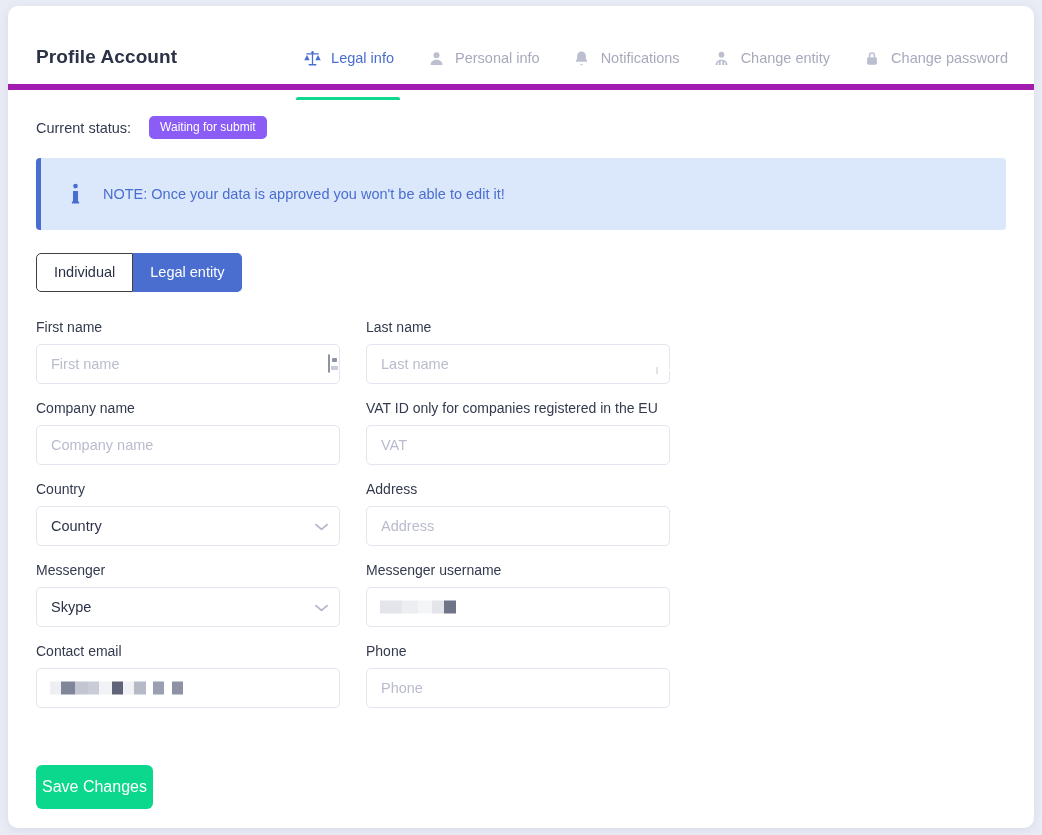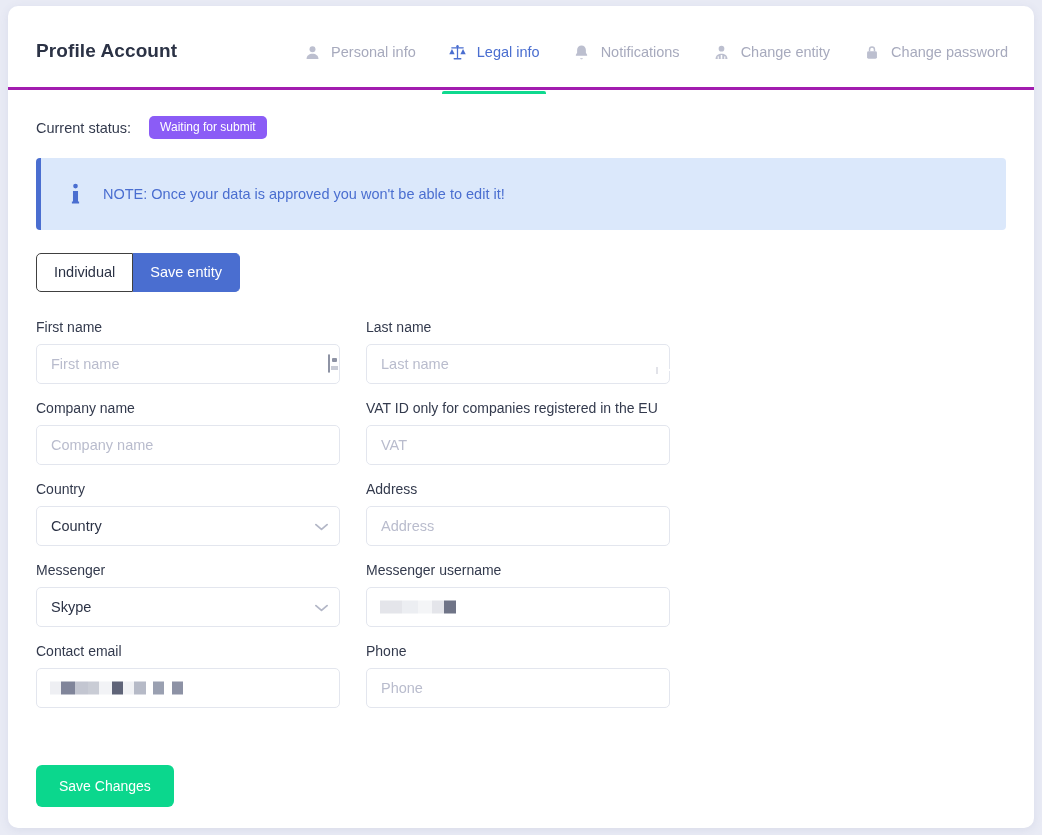--- a/index.html
+++ b/index.html
@@ -27,24 +27,24 @@
     background: #ffffff;
     border-radius: 10px;
     box-shadow: 0 2px 10px rgba(80, 90, 140, 0.10);
     overflow: hidden;
   }
 
   
   .header {
     position: relative;
     height: 84px;
-    border-bottom: 3px solid #a21caf;
+    border-bottom: 6px solid #a21caf;
     display: flex;
     align-items: flex-start;
-    padding: 4px 22px 0 28px;
+    padding: 10px 22px 0 28px;
   }
   .page-title {
     font-size: 19px;
     font-weight: 700;
     color: #2b3245;
     margin-top: 30px;
     letter-spacing: .1px;
     white-space: nowrap;
   }
   .tabs {
@@ -263,62 +263,62 @@
   .redacted span { display: block; height: 13px; }
 
   
   .save-wrap { padding: 41px 28px 0 28px; }
   .btn-save {
     background: #0bd78d;
     color: #ffffff;
     border: none;
     border-radius: 6px;
     font-family: "Liberation Sans", sans-serif;
-    font-size: 14px;
-    padding: 13px 23px;
+    font-size: 16px;
+    padding: 13px 6px;
     cursor: pointer;
   }
 </style>
 </head>
 <body>
 
 <div class="card">
 
   <div class="header">
     <div class="page-title">Profile Account</div>
 
     <div class="tabs">
-
-      <div class="tab">
-        <span class="ico">
-          <svg width="17" height="17" viewBox="0 0 24 24" fill="#bcbfcf">
-            <circle cx="12" cy="7.4" r="4.2"></circle>
-            <path d="M3.6 21c0-4.4 3.8-7.2 8.4-7.2s8.4 2.8 8.4 7.2z"></path>
-          </svg>
-        </span>
-        <span class="tab-label">Personal info</span>
-      </div>
 
       <div class="tab active">
         <span class="ico">
           <svg width="19" height="19" viewBox="0 0 24 24" fill="#4a6ed0">
             <rect x="11.2" y="4" width="1.6" height="16" rx="0.6"></rect>
             <rect x="7" y="19" width="10" height="1.7" rx="0.8"></rect>
             <rect x="4" y="5.3" width="16" height="1.5" rx="0.7"></rect>
             <circle cx="12" cy="4" r="1.5"></circle>
             <path d="M5 7.5 L1.6 14.2 H8.4 Z"></path>
             <path d="M19 7.5 L15.6 14.2 H22.4 Z"></path>
           </svg>
         </span>
         <span class="tab-label">Legal info</span>
       </div>
 
       <div class="tab">
         <span class="ico">
           <svg width="17" height="17" viewBox="0 0 24 24" fill="#bcbfcf">
+            <circle cx="12" cy="7.4" r="4.2"></circle>
+            <path d="M3.6 21c0-4.4 3.8-7.2 8.4-7.2s8.4 2.8 8.4 7.2z"></path>
+          </svg>
+        </span>
+        <span class="tab-label">Personal info</span>
+      </div>
+
+      <div class="tab">
+        <span class="ico">
+          <svg width="17" height="17" viewBox="0 0 24 24" fill="#bcbfcf">
             <path d="M12 2.2c-3.6 0-6.2 2.7-6.2 6.1v4.1L4.1 15.3c-.4.6 0 1.4.8 1.4h14.2c.8 0 1.2-.8.8-1.4l-1.7-2.9V8.3c0-3.4-2.6-6.1-6.2-6.1z"></path>
             <path d="M12 21.6c1 0 1.8-.7 1.9-1.6h-3.8c.1.9.9 1.6 1.9 1.6z"></path>
           </svg>
         </span>
         <span class="tab-label">Notifications</span>
       </div>
 
       <div class="tab">
         <span class="ico">
           <svg width="17" height="17" viewBox="0 0 24 24" fill="#bcbfcf">
@@ -358,21 +358,21 @@
           <circle cx="5" cy="3.2" r="2.6"></circle>
           <path d="M2.2 8.6h5.6v12.6H2.2z"></path>
           <path d="M1 20.3h8v2.2H1z"></path>
         </svg>
       </span>
       <span class="note-text">NOTE: Once your data is approved you won't be able to edit it!</span>
     </div>
 
     <div class="segmented">
       <div class="seg-btn">Individual</div>
-      <div class="seg-btn active">Save entity</div>
+      <div class="seg-btn active">Legal entity</div>
     </div>
 
     
     <div class="form-row">
       <div class="field">
         <label class="field-label">First name</label>
         <div class="input-wrap">
           <input class="text-input" type="text" placeholder="First name" style="">
           <span class="field-icon"><span class="icon-idcard"></span></span>
         </div>

